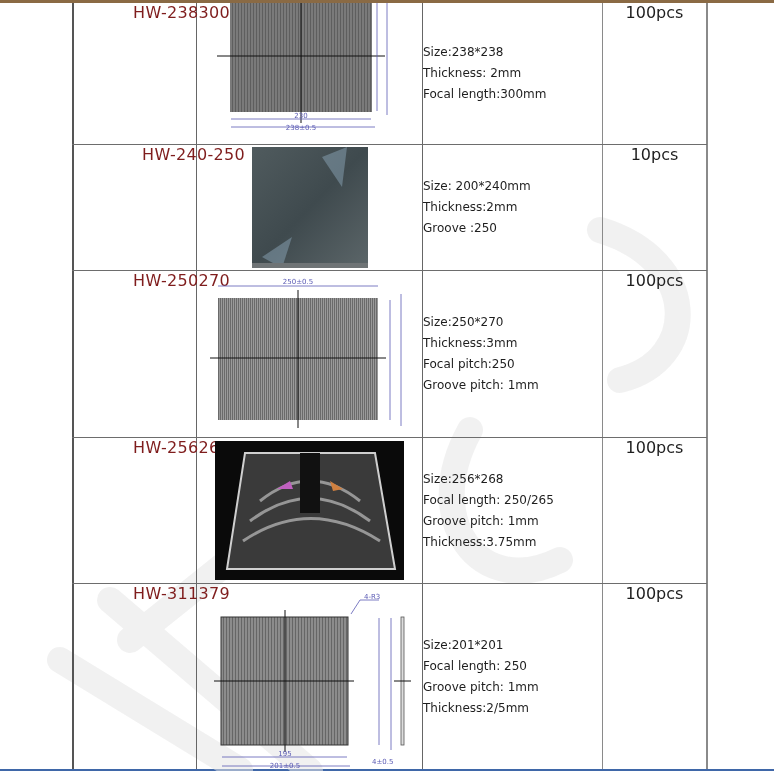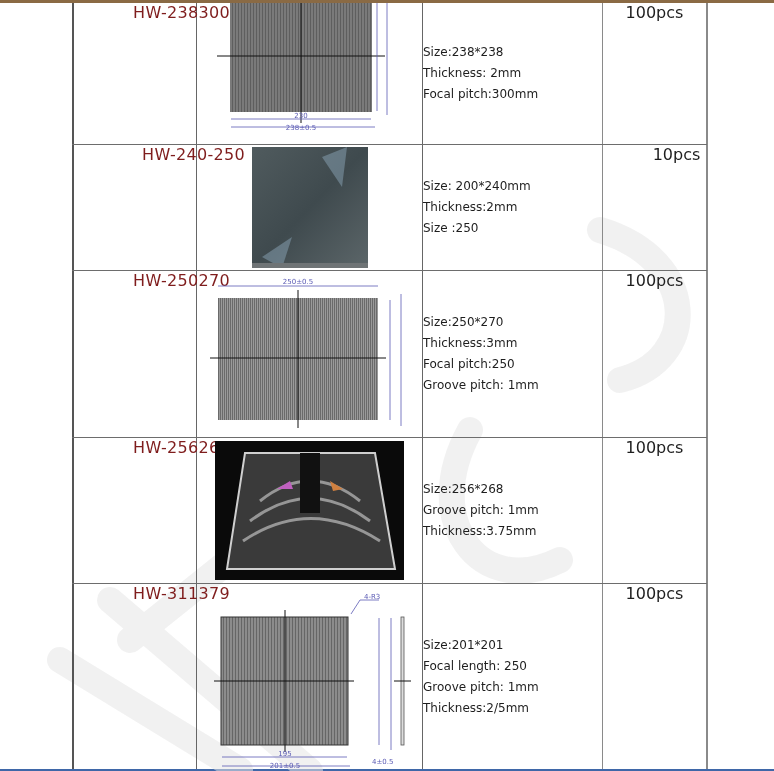--- a/index.html
+++ b/index.html
@@ -64,44 +64,44 @@
       <line x1="26" y1="124" x2="170" y2="124"></line>
   </g>
   <g fill="#5a5ab4" font-size="7" font-family="DejaVu Sans, sans-serif">
     <text x="96" y="115" text-anchor="middle">230</text>
     <text x="96" y="127" text-anchor="middle">238±0.5</text>
   </g>
 </svg>
 <div class="cell spec" style="left:423px;top:3px;width:179px;height:141px">
   <span>Size:238*238</span>
   <span>Thickness: 2mm</span>
-  <span>Focal pitch:300mm</span>
+  <span>Focal length:300mm</span>
 </div>
 <div class="cell qty" style="left:603px;top:3px;width:103px;height:141px">100pcs</div>
 
 <div class="cell model" style="left:85px;top:145px;width:123px;height:125px">HW-240-250</div>
 <svg class="pic" style="left:252px;top:147px" width="116" height="121">
   <defs>
     <linearGradient id="g1" x1="0" y1="0" x2="1" y2="1">
       <stop offset="0" stop-color="#505b5e"></stop>
         <stop offset="0.5" stop-color="#3f4a4e"></stop>
         <stop offset="1" stop-color="#5c6669"></stop>
     </linearGradient>
   </defs>
   <rect width="116" height="121" fill="url(#g1)"></rect>
   <path d="M70 10 L95 0 L90 40 Z" fill="#8aa3b5" opacity="0.5"></path>
   <path d="M10 110 L40 90 L30 121 Z" fill="#8aa3b5" opacity="0.5"></path>
   <rect x="0" y="116" width="116" height="5" fill="#6f7476"></rect>
 </svg>
 <div class="cell spec" style="left:423px;top:145px;width:179px;height:125px">
   <span>Size: 200*240mm</span>
   <span>Thickness:2mm</span>
-  <span>Size :250</span>
+  <span>Groove :250</span>
 </div>
-<div class="cell qty" style="left:625px;top:145px;width:103px;height:125px">10pcs</div>
+<div class="cell qty" style="left:603px;top:145px;width:103px;height:125px">10pcs</div>
 
 <div class="cell model" style="left:73px;top:271px;width:123px;height:166px">HW-250270</div>
 <svg class="pic" style="left:210px;top:276px" width="200" height="155">
   <defs>
     <pattern id="fres2" width="2" height="2" patternUnits="userSpaceOnUse">
       <rect width="2" height="2" fill="#9a9a9a"></rect>
         <rect width="1" height="2" fill="#6a6a6a"></rect>
     </pattern>
   </defs>
   <rect x="8" y="22" width="160" height="122" fill="url(#fres2)"></rect>
@@ -132,20 +132,21 @@
     <path d="M45 60 Q95 20 145 60"></path>
       <path d="M35 80 Q95 35 155 80"></path>
       <path d="M28 100 Q95 55 165 100"></path>
   </g>
   <rect x="85" y="12" width="20" height="60" fill="#111"></rect>
   <path d="M62 48 L75 40 L78 48 Z" fill="#c060c0"></path>
     <path d="M115 40 L128 48 L118 50 Z" fill="#d08040"></path>
 </svg>
 <div class="cell spec" style="left:423px;top:438px;width:179px;height:145px">
   <span>Size:256*268</span>
+  <span>Focal length: 250/265</span>
   <span>Groove pitch: 1mm</span>
   <span>Thickness:3.75mm</span>
 </div>
 <div class="cell qty" style="left:603px;top:438px;width:103px;height:145px">100pcs</div>
 
 <div class="cell model" style="left:73px;top:584px;width:123px;height:185px">HW-311379</div>
 <svg class="pic" style="left:214px;top:590px" width="205" height="179">
   <defs>
     <pattern id="fres3" width="3" height="3" patternUnits="userSpaceOnUse">
       <rect width="3" height="3" fill="#8c8c8c"></rect>

